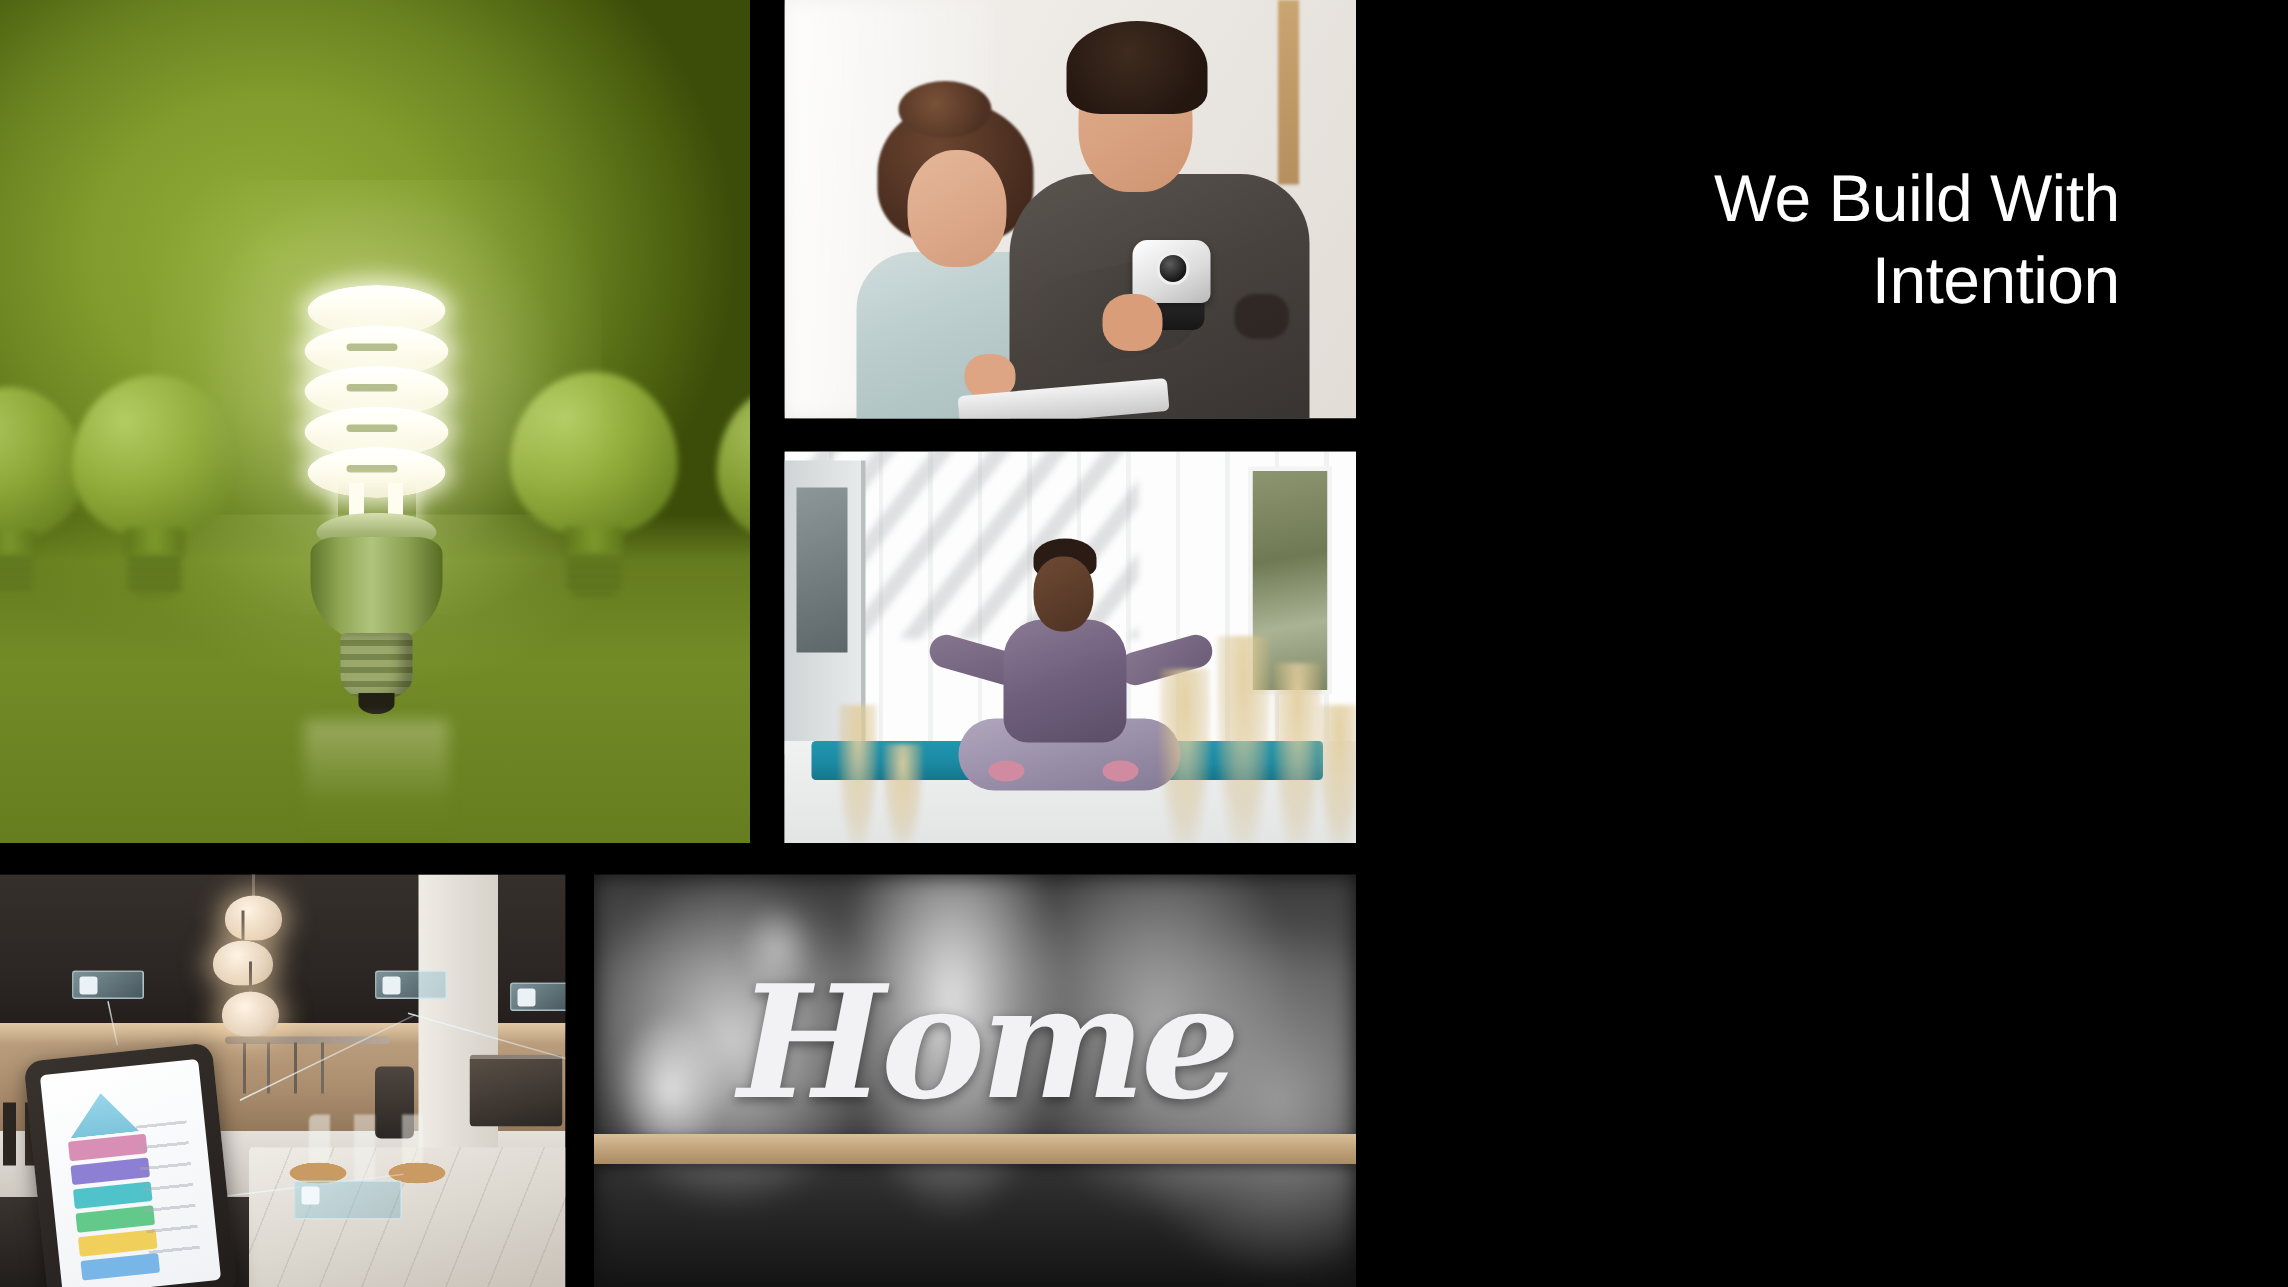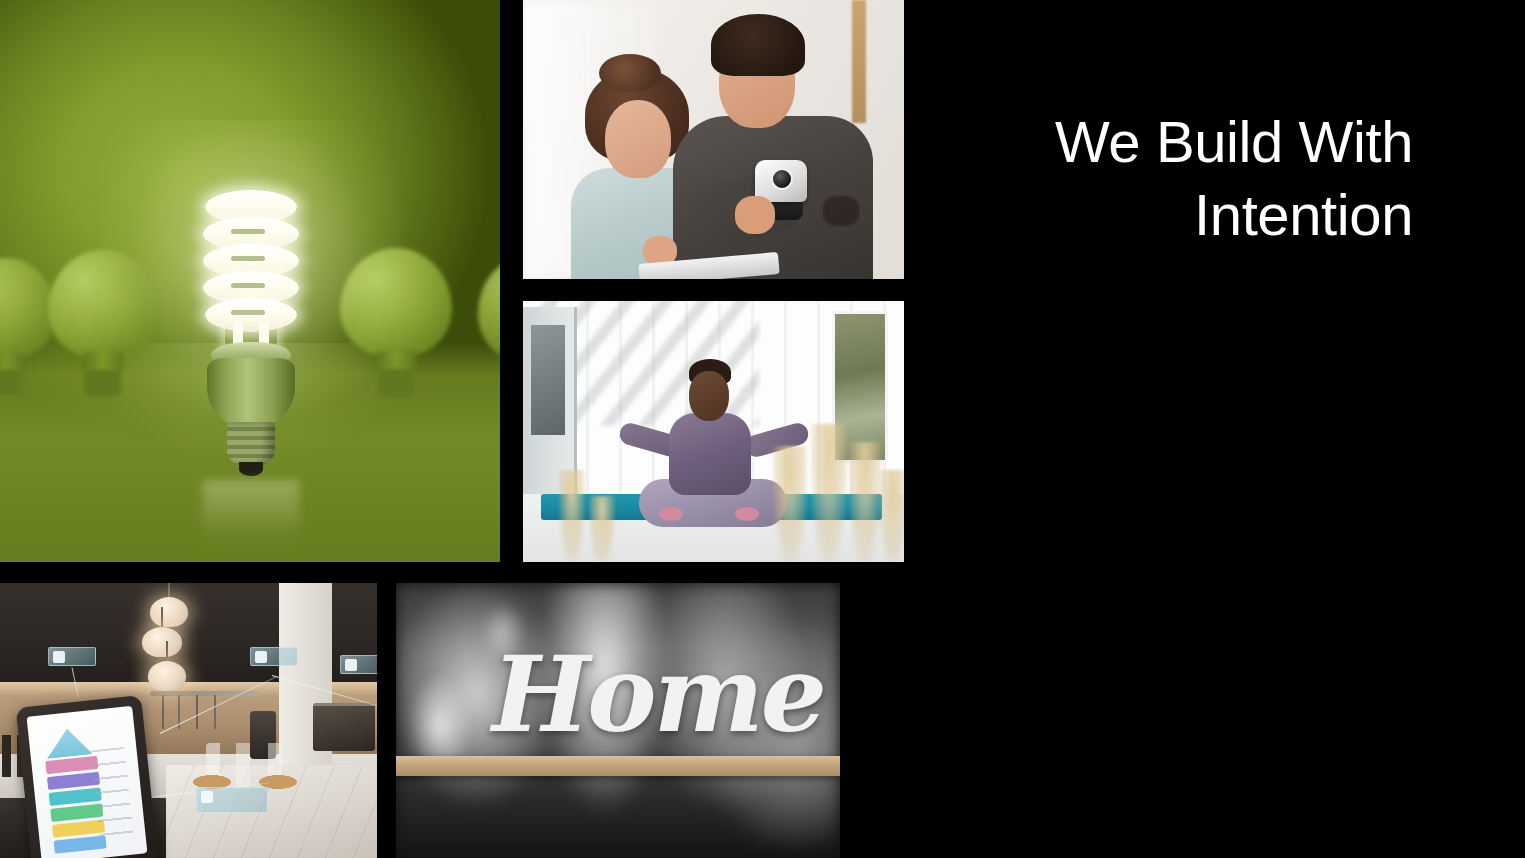--- a/index.html
+++ b/index.html
@@ -424,21 +424,21 @@
   .tab-rows { position:absolute; left:14px; top:46px; width:52px; }
   .tab-row { height:13px; margin-bottom:3px; border-radius:2px; }
   .tr1{background:#d98fb5;} .tr2{background:#8d7fd4;} .tr3{background:#4fc3c9;}
   .tr4{background:#63c98a;} .tr5{background:#f0cf5a;} .tr6{background:#79b6e8;}
   .tab-list {
     position:absolute; right:12px; top:40px; width:34px; height:96px;
     background:repeating-linear-gradient(to bottom, rgba(160,168,178,0.45) 0 2px, rgba(0,0,0,0) 2px 14px);
   }
 
   
-  #tile-home { left:396px; top:583px; width:444px; height:275px; }
+  #tile-home { left:396px; top:583px; width:508px; height:275px; }
   .home-bg {
     position:absolute; inset:0;
     background:
       radial-gradient(ellipse 28% 60% at 18% 40%, #cfcfcf 0%, rgba(0,0,0,0) 70%),
       radial-gradient(ellipse 22% 80% at 47% 30%, #e2e2e2 0%, rgba(0,0,0,0) 68%),
       radial-gradient(ellipse 26% 70% at 74% 35%, #a6a6a6 0%, rgba(0,0,0,0) 70%),
       radial-gradient(ellipse 30% 60% at 90% 55%, #9a9a9a 0%, rgba(0,0,0,0) 72%),
       linear-gradient(to bottom, #3b3b3b 0%, #555 24%, #4a4a4a 52%, #2a2a2a 78%, #141414 100%);
     filter:blur(7px);
   }
@@ -470,21 +470,21 @@
   #text-col {
     position:absolute;
     left:930px; top:0; width:595px; height:858px;
     background:#000;
   }
   #slide-title {
     position:absolute;
     right:112px; top:105px; width:420px;
     text-align:right;
     color:#ffffff;
-    font-size:58px;
+    font-size:44px;
     font-weight:400;
     line-height:1.26;
     letter-spacing:-0.4px;
     white-space:pre-line;
   }
   #slide-body {
     position:absolute;
     right:112px; top:303px; width:455px;
     text-align:right;
     color:#ffffff;

